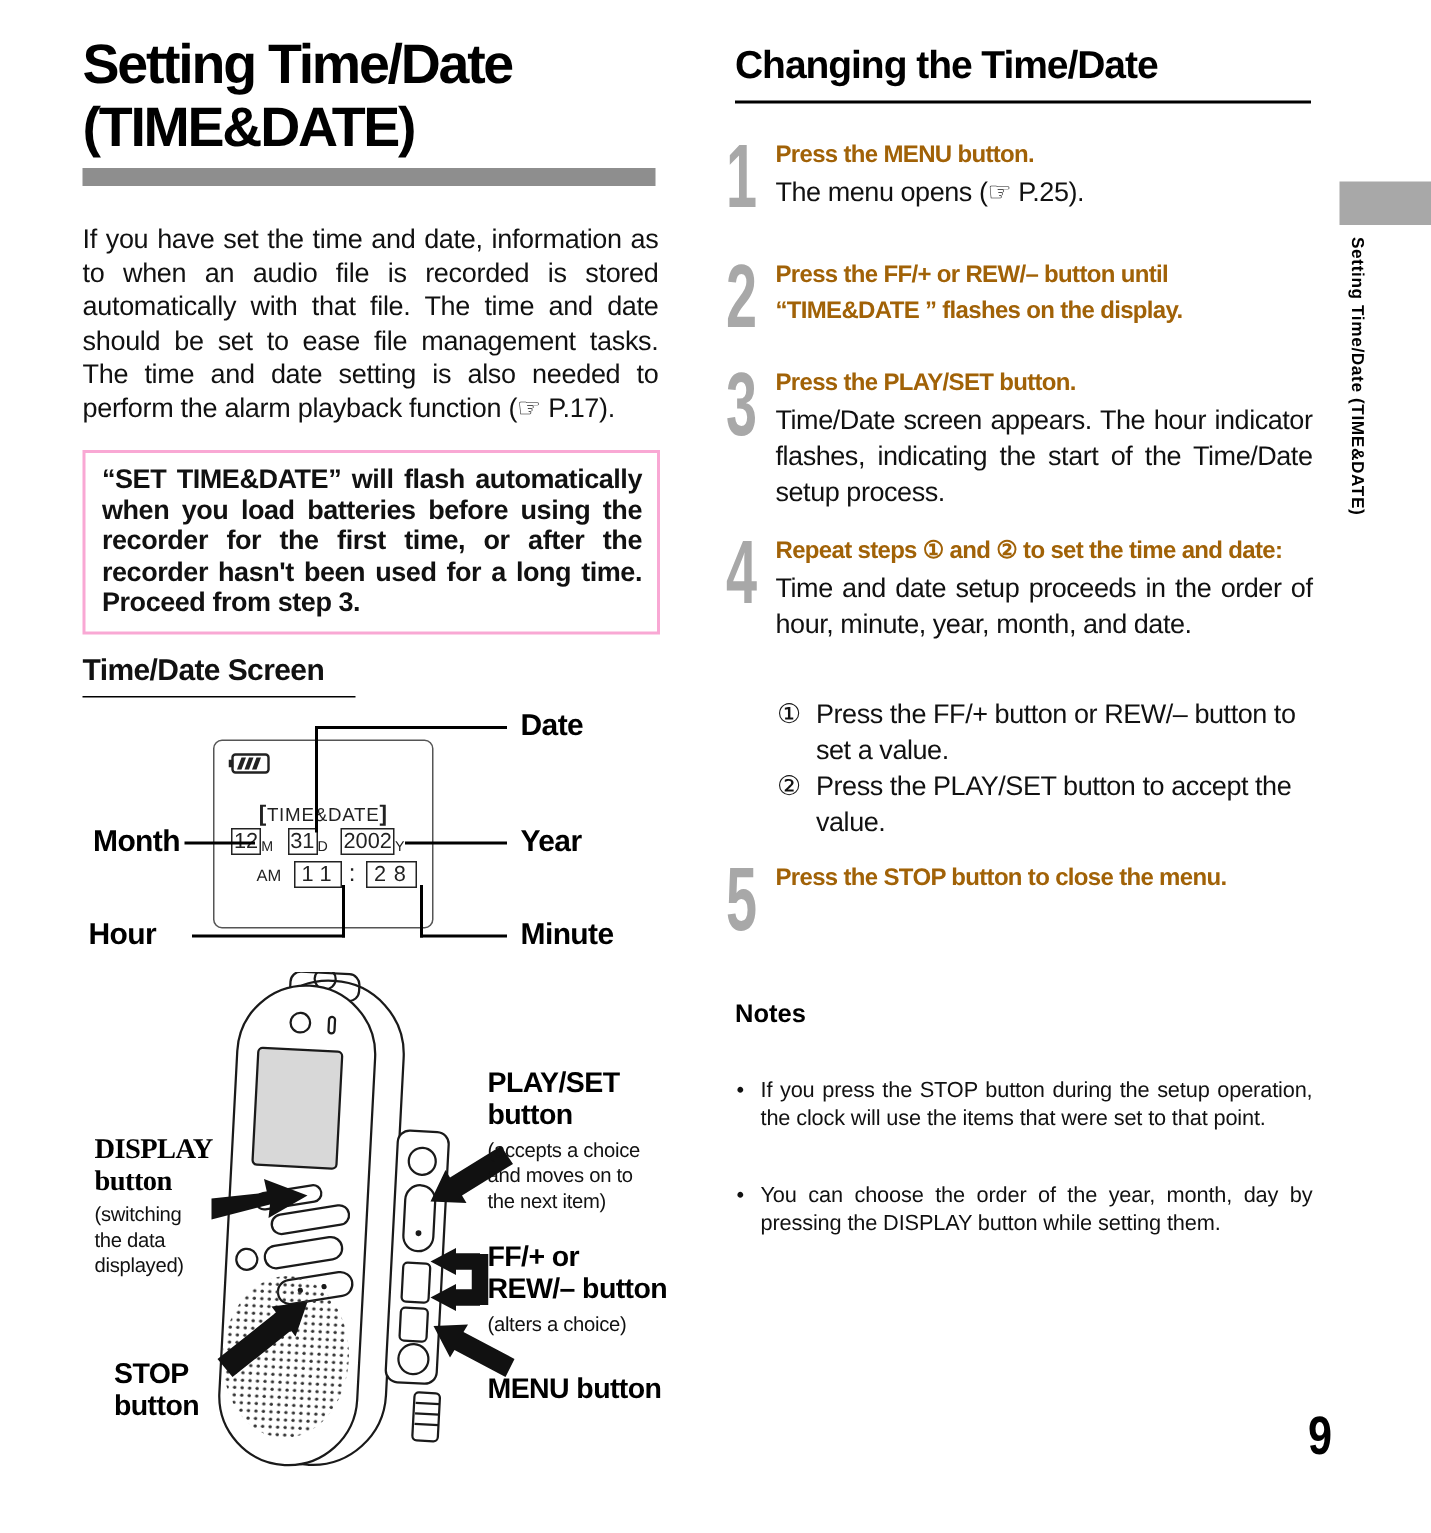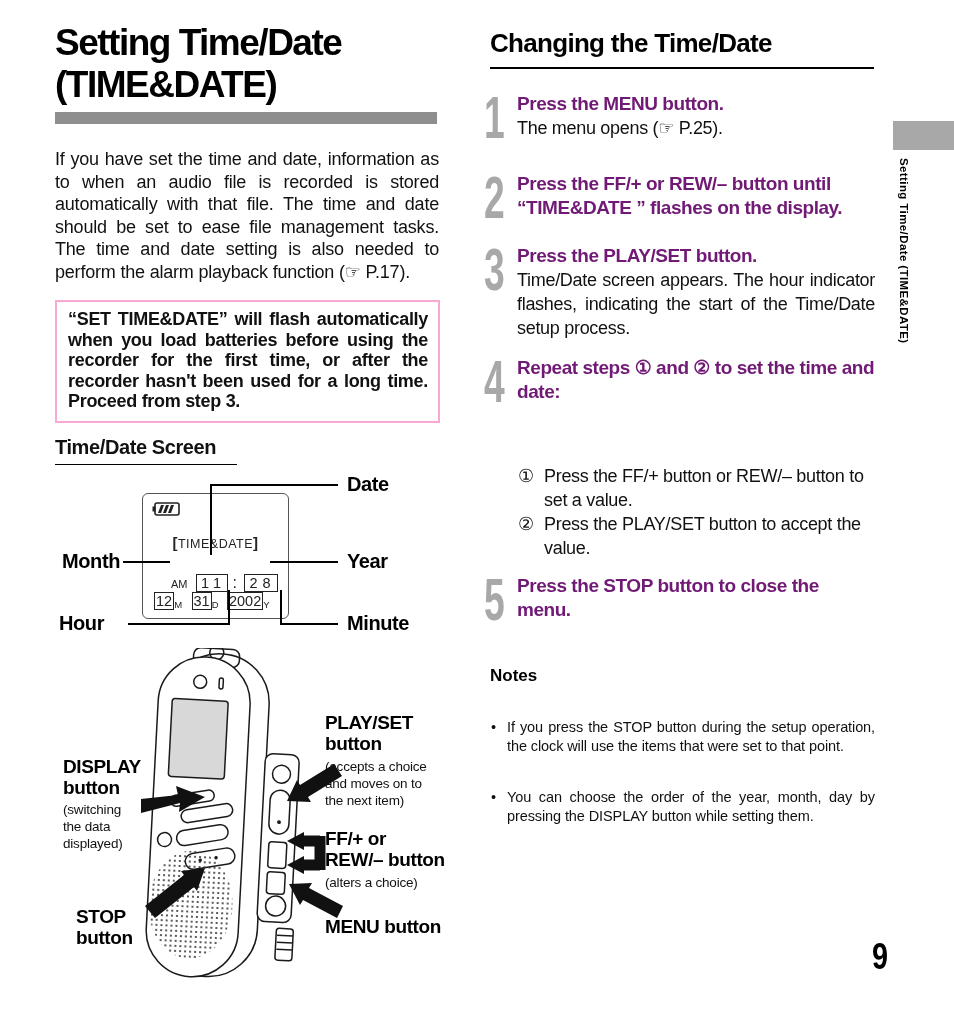--- a/index.html
+++ b/index.html
@@ -36,21 +36,21 @@
   .devlbl{font-size:19px;line-height:21px;font-weight:bold;color:#000;letter-spacing:-0.4px;}
   .devcap{font-size:13.5px;line-height:17px;font-weight:normal;color:#111;letter-spacing:-0.2px;}
 
   
   .r-head{left:490px;top:28px;width:384px;font-size:26px;font-weight:bold;letter-spacing:-0.7px;
           border-bottom:2.5px solid #000;padding-bottom:8px;color:#000;}
   .step{position:absolute;left:484px;display:flex;}
   .stepnum{width:33px;font-size:60px;line-height:52px;font-weight:bold;color:#a8a8a8;
            transform:scaleX(0.62);transform-origin:left top;flex:none;}
   .stepbody{width:358px;}
-  .steptitle{font-size:19px;line-height:24px;font-weight:bold;letter-spacing:-0.45px;color:#701a75;}
+  .steptitle{font-size:16px;line-height:24px;font-weight:bold;letter-spacing:-0.45px;color:#a16207;}
   .steptext{font-size:18px;line-height:24px;letter-spacing:-0.3px;text-align:justify;}
   .substeps{left:518px;width:358px;}
   .substep{display:flex;font-size:18px;line-height:24px;letter-spacing:-0.3px;margin-bottom:0;}
   .submark{flex:none;width:26px;}
   .notes{left:490px;width:385px;}
   .notes-head{font-size:17px;font-weight:bold;margin-bottom:7px;color:#000;}
   .note{position:relative;padding-left:17px;font-size:14.5px;line-height:19px;text-align:justify;
         letter-spacing:-0.1px;margin-bottom:11px;margin-top:32px;}
   .note::before{content:"\2022";position:absolute;left:1px;top:0;}
 
@@ -77,21 +77,21 @@
     <svg class="abs" style="left:9px;top:8px;" width="28" height="14" viewBox="0 0 28 14">
       <rect x="3" y="1" width="24" height="12" rx="2" fill="none" stroke="#222" stroke-width="1.6"></rect>
       <rect x="0.5" y="4.5" width="3" height="5" fill="#222"></rect>
       <polygon points="6,11 9,3 12,3 9,11" fill="#222"></polygon>
       <polygon points="11,11 14,3 17,3 14,11" fill="#222"></polygon>
       <polygon points="16,11 19,3 22,3 19,11" fill="#222"></polygon>
     </svg>
     <div class="lcd-title"><span class="lcd-bracket">[</span><span>TIME&amp;DATE</span><span class="lcd-bracket">]</span></div>
     <div class="lcd-row" style="top:58px;left:11px;">
       <span class="lcd-box">12</span><span class="lcd-unit">M</span>
-      <span class="lcd-box" style="margin-left:5px;margin-top:40px;">31</span><span class="lcd-unit">D</span>
+      <span class="lcd-box" style="margin-left:5px;">31</span><span class="lcd-unit">D</span>
       <span class="lcd-box" style="margin-left:4px;">2002</span><span class="lcd-unit">Y</span>
     </div>
     <div class="lcd-row" style="top:80px;left:28px;">
       <span style="font-size:11px;">AM</span>
       <span class="lcd-box lcd-sp" style="margin-left:4px;">11</span>
       <span>:</span>
       <span class="lcd-box lcd-sp" style="margin-left:3px;">28</span>
     </div>
   </div>
 
@@ -158,21 +158,21 @@
     </g>
     <polygon points="343,906 309,888 312,883 289,884 300,905 303,900 337,918" fill="#111"></polygon>
     <polygon points="155,918 194,887 197,891 205,868 181,871 184,875 145,906" fill="#111"></polygon>
   </svg>
 
   <div class="abs devlbl pre" style="left:325px;top:712px;">PLAY/SET
 button</div>
   <div class="abs devcap pre" style="left:325px;top:758px;">(accepts a choice
 and moves on to
 the next item)</div>
-  <div class="abs devlbl pre" style="left:63px;top:756px;">DISPLAY
+  <div class="abs devlbl pre" style="left:63px;top:756px;font-family:Liberation Serif, serif;">DISPLAY
 button</div>
   <div class="abs devcap pre" style="left:63px;top:801px;">(switching
 the data
 displayed)</div>
   <div class="abs devlbl pre" style="left:325px;top:828px;">FF/+ or
 REW/– button</div>
   <div class="abs devcap pre" style="left:325px;top:874px;">(alters a choice)</div>
   <div class="abs devlbl pre" style="left:76px;top:906px;">STOP
 button</div>
   <div class="abs devlbl" style="left:325px;top:916px;">MENU button</div>
@@ -199,20 +199,21 @@
     <div class="stepbody">
       <div class="steptitle"><span>Press the </span><span>PLAY/SET</span><span> button.</span></div>
       <div class="steptext">Time/Date screen appears. The hour indicator flashes, indicating the start of the Time/Date setup process.</div>
     </div>
   </div>
 
   <div class="step" style="top:356px;">
     <div class="stepnum">4</div>
     <div class="stepbody">
       <div class="steptitle">Repeat steps ① and ② to set the time and date:</div>
+      <div class="steptext">Time and date setup proceeds in the order of hour, minute, year, month, and date.</div>
     </div>
   </div>
 
   <div class="abs substeps" style="top:464px;">
     <div class="substep">
       <span class="submark">①</span>
       <span>Press the FF/+ button or REW/– button to set a value.</span>
     </div>
     <div class="substep">
       <span class="submark">②</span>

